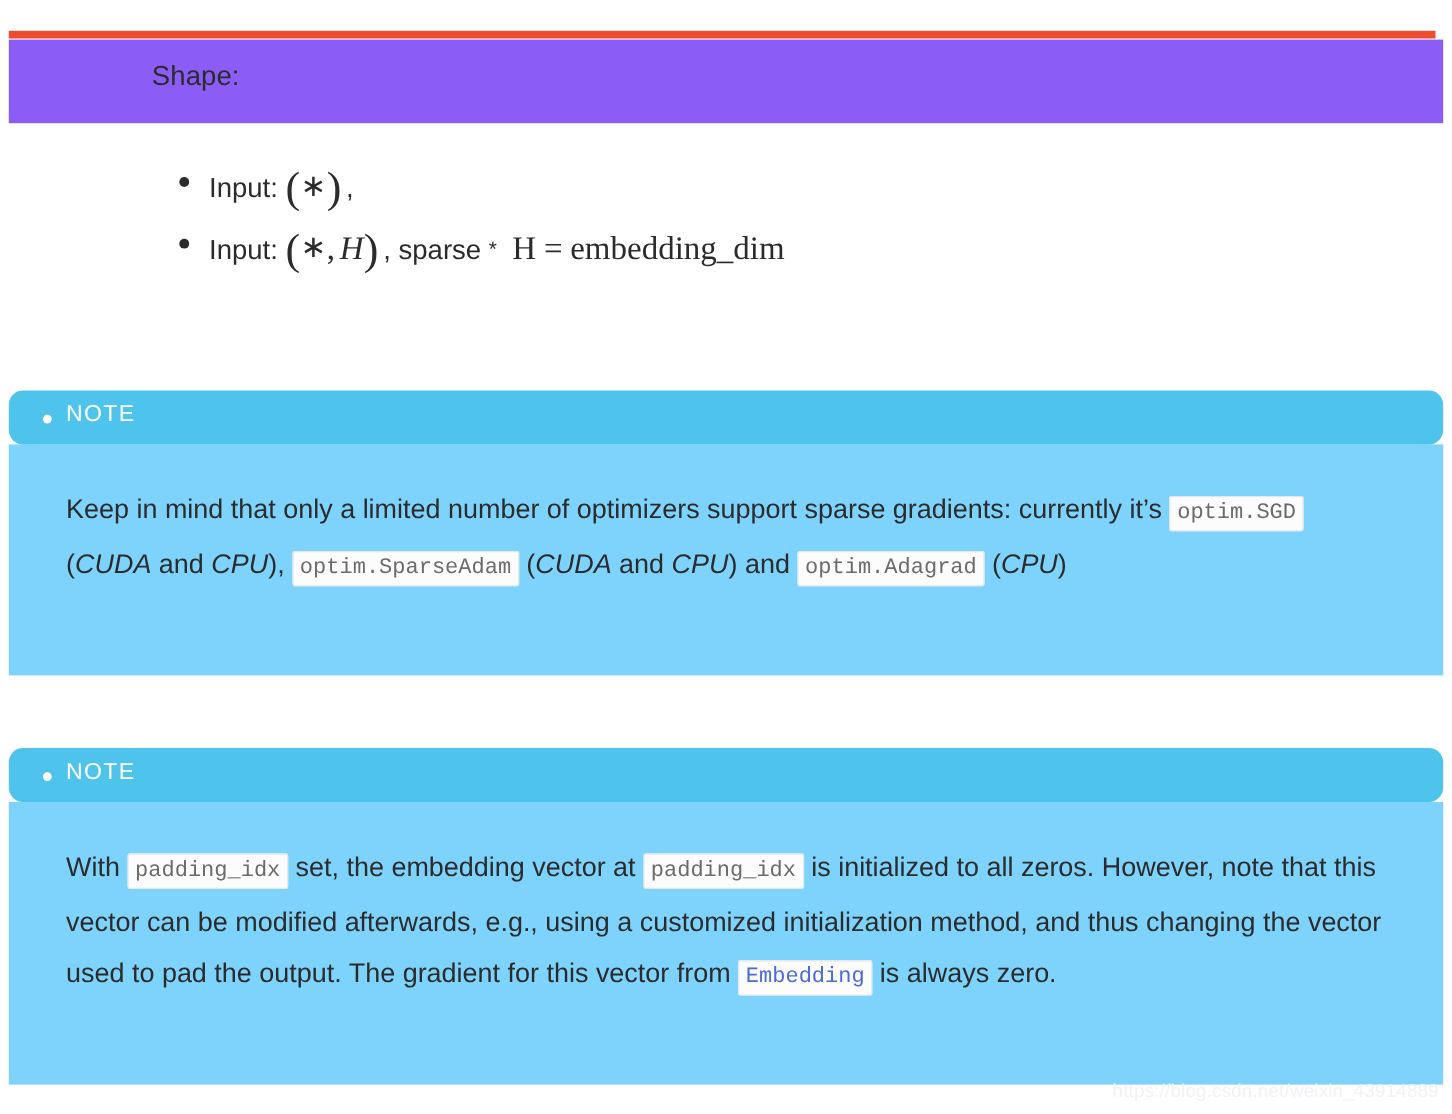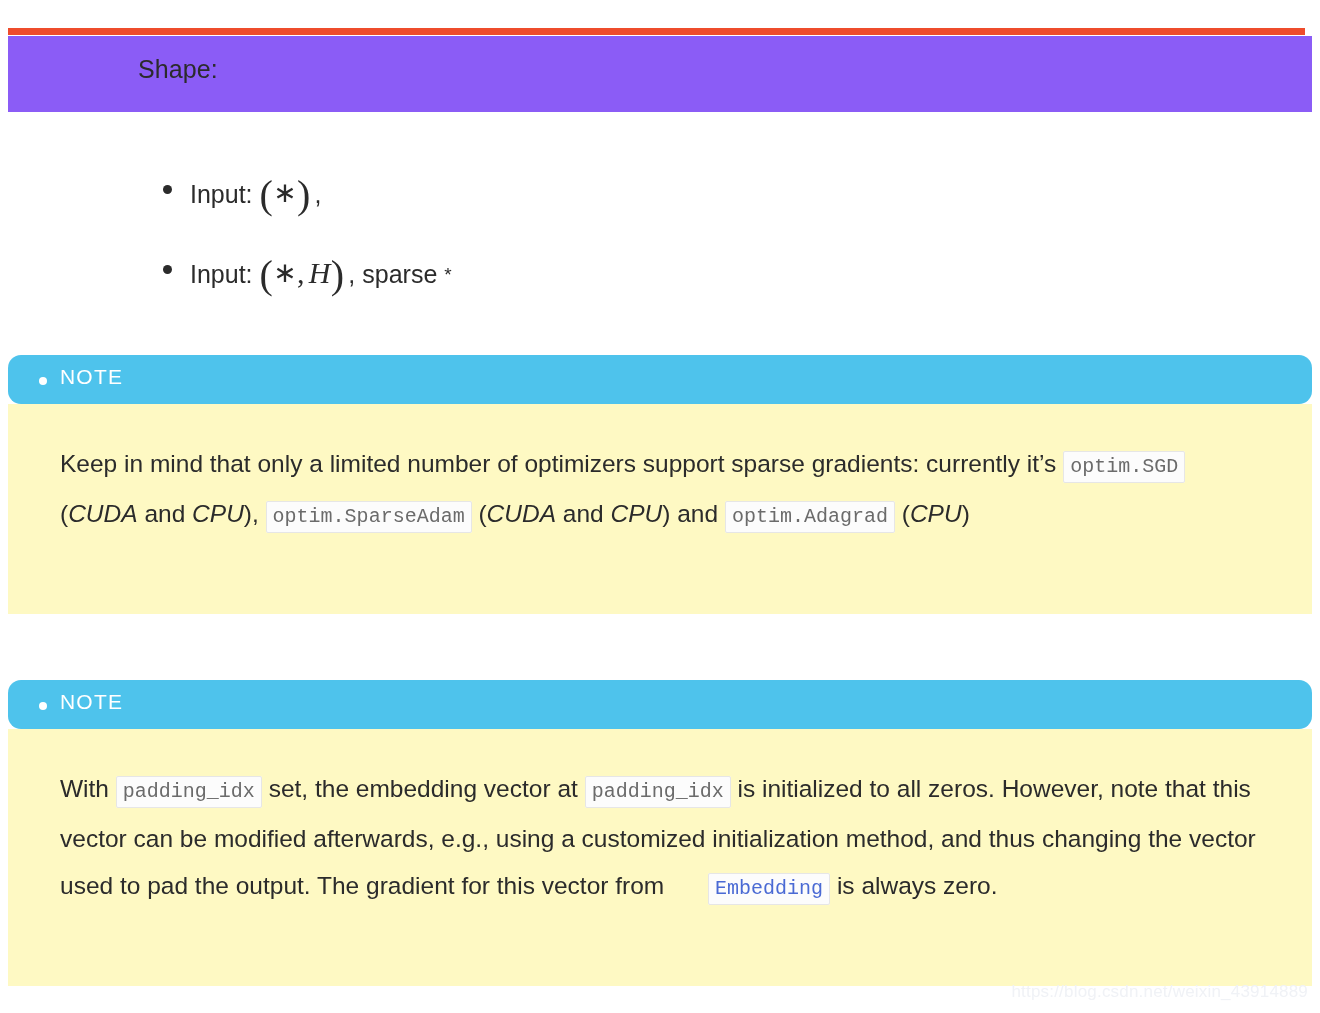--- a/index.html
+++ b/index.html
@@ -57,21 +57,20 @@
     top: 140px;
     width: 1320px;
   }
   .bullet-row {
     position: relative;
     padding-left: 119px;
     height: 56px;
     font-size: 25px;
     color: #2b2b2b;
     white-space: nowrap;
-    margin-top: 24px;
   }
   .bullet-row .dot {
     position: absolute;
     left: 163px;
     top: 21px;
     width: 9px;
     height: 9px;
     border-radius: 50%;
     background: #2b2b2b;
   }
@@ -143,21 +142,21 @@
   .note-header .hlabel {
     position: absolute;
     left: 52px;
     top: 11px;
     color: #ffffff;
     font-size: 21px;
     letter-spacing: 1.2px;
     line-height: 1;
   }
   .note-body {
-    background: #fef9c3;
+    background: #7dd3fc;
     padding: 36px 45px 40px 52px;
     box-sizing: border-box;
   }
   .note-body p {
     margin: 0;
     font-size: 24.5px;
     line-height: 47px;
     color: #2b2b2b;
   }
 
@@ -165,21 +164,21 @@
   code.cs {
     font-family: "Liberation Mono", monospace;
     font-size: 20px;
     background: #fcfcfc;
     border: 1px solid #e6e6e6;
     color: #6b6b6b;
     padding: 3px 6px 4px;
     border-radius: 2px;
     white-space: nowrap;
   }
-  code.cs.link { color: #4a6ad4; margin-left: 37px; }
+  code.cs.link { color: #4a6ad4; }
   em.it { font-style: italic; }
 
   
   .watermark {
     position: absolute;
     right: 12px;
     top: 982px;
     font-size: 17px;
     color: #f0f2f6;
     letter-spacing: .2px;
@@ -216,20 +215,21 @@
       <span class="sp2"></span>
       <span class="math"><span class="paren">(</span><span class="math-star">∗</span><span>,</span><span class="sp1"></span><span class="ital">H</span><span class="paren">)</span></span>
       <span class="sp1"></span>
       <span class="txt">,</span>
       <span class="sp2"></span>
       <span class="txt">sparse</span>
       <span class="sp2"></span>
       <span class="small-star">*</span>
       <span class="sp2"></span>
       <span class="sp2"></span>
+      <span class="mathblock"><span class="ital">H</span><span class="sp2"></span><span>=</span><span class="sp2"></span><span>embedding_dim</span></span>
     </span>
   </div>
 
 </div>
 
 <div class="note" id="note-0" style="top:355px;">
   <div class="note-header">
     <span class="hdot"></span>
     <span class="hlabel">NOTE</span>
   </div>

